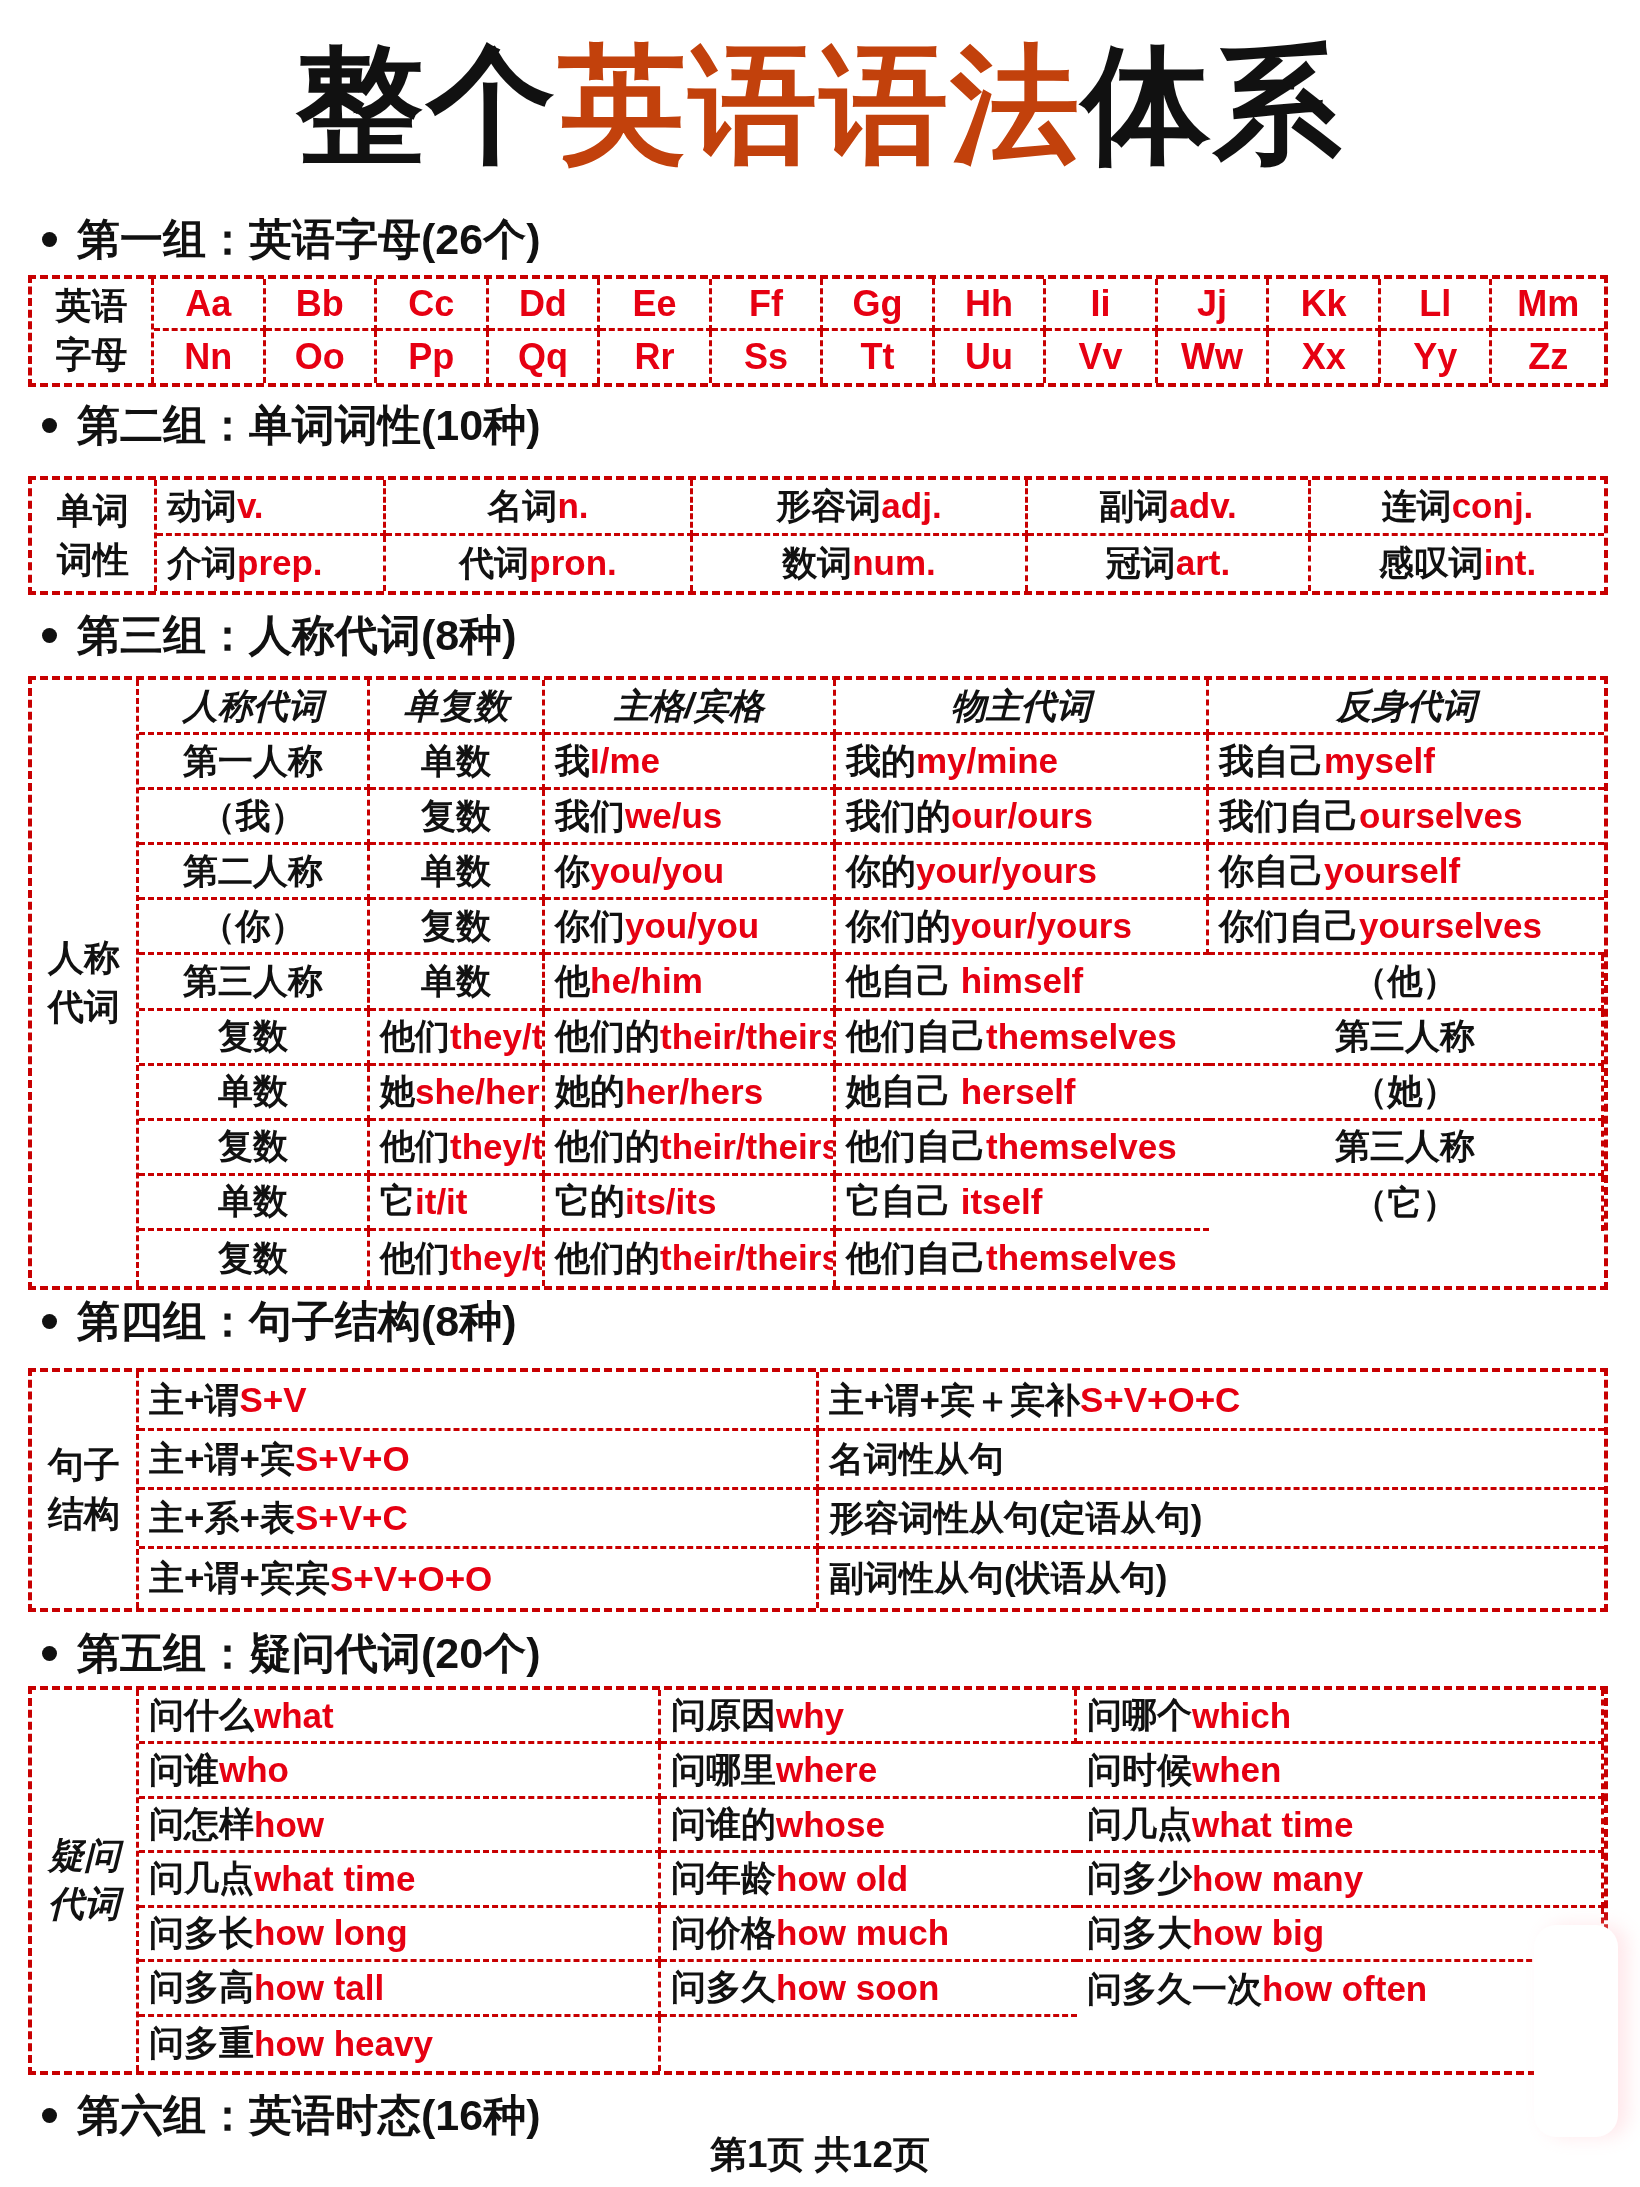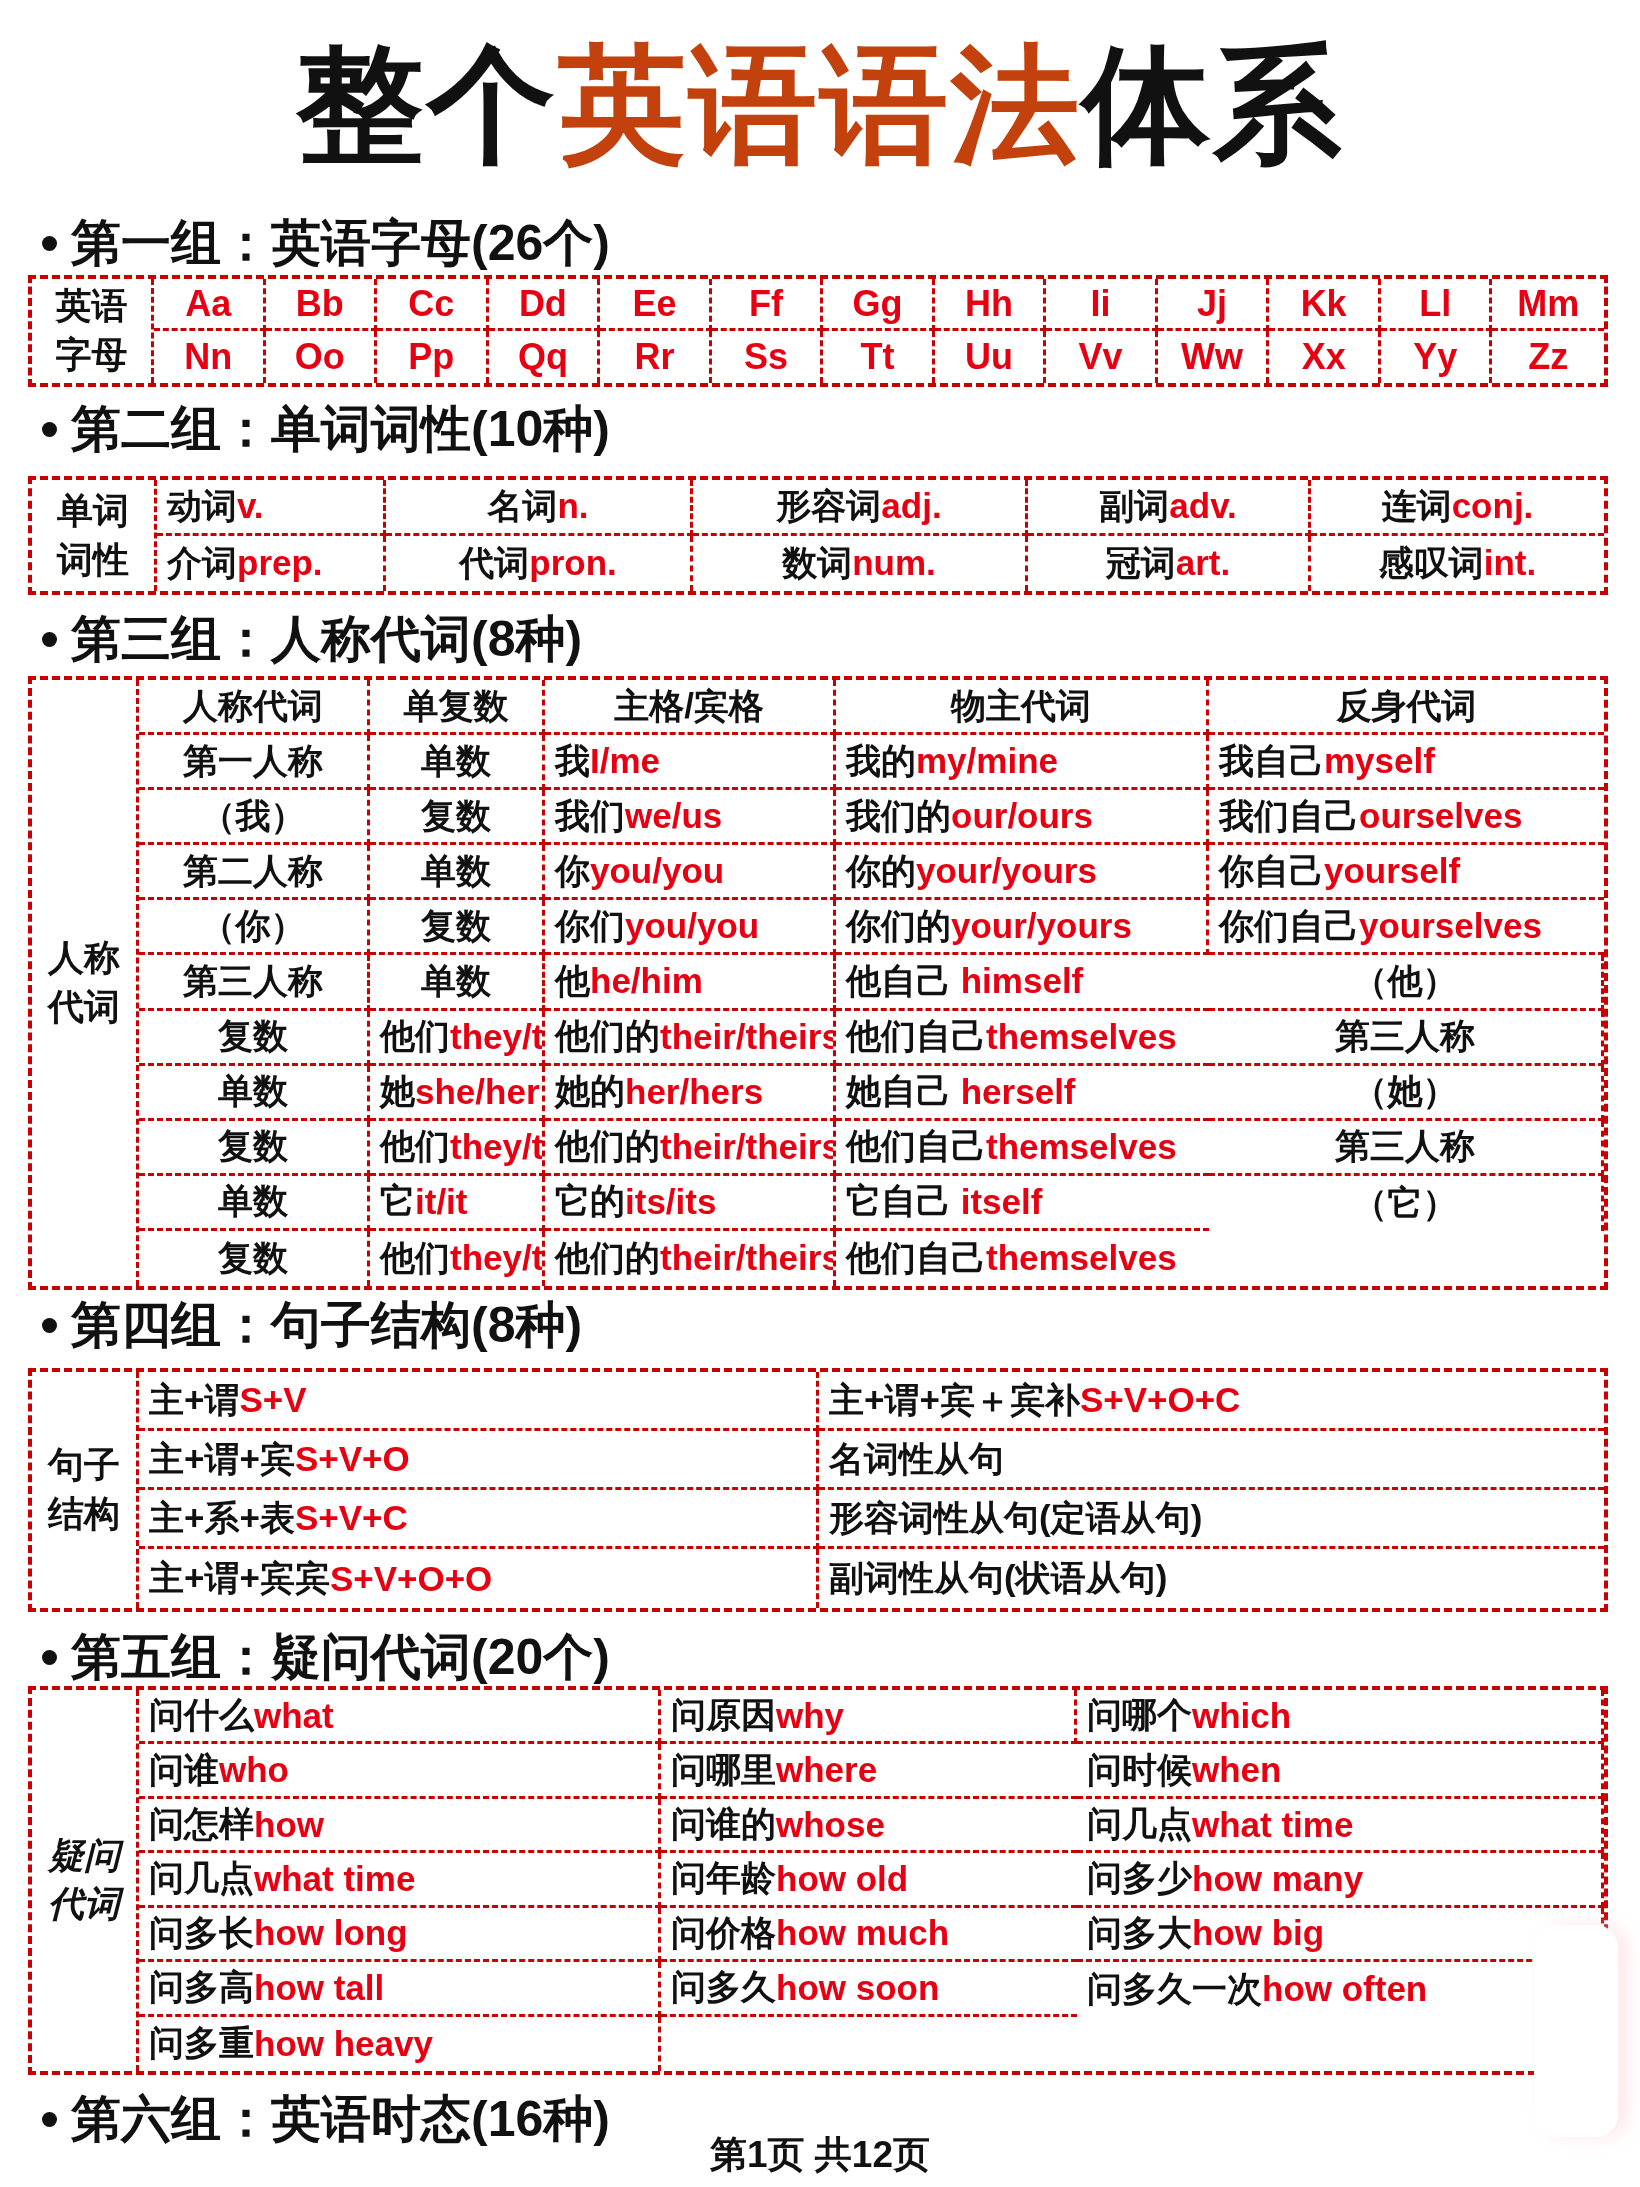--- a/index.html
+++ b/index.html
@@ -4,36 +4,36 @@
 <style>
   html,body{margin:0;padding:0;background:#ffffff;}
   body{width:1640px;height:2187px;font-family:"Liberation Sans","DejaVu Sans",sans-serif;color:#111;}
   .doc{position:relative;width:1640px;height:2187px;background:#fff;overflow:hidden;}
 
   .title{position:absolute;top:36px;left:0;width:100%;margin:0;display:flex;justify-content:center;
          font-size:128px;font-weight:900;letter-spacing:3px;line-height:1.08;}
   .t-black{color:#111;}
   .t-red{color:#c2410c;}
 
-  .heading{position:absolute;left:42px;display:flex;align-items:center;gap:14px;
-           font-size:50px;font-weight:800;color:#111;line-height:1.1;white-space:nowrap;}
+  .heading{position:absolute;left:42px;display:flex;align-items:center;gap:20px;
+           font-size:43px;font-weight:800;color:#111;line-height:1.1;white-space:nowrap;}
   .bullet{width:15px;height:15px;border-radius:50%;background:#111;flex:0 0 auto;}
 
   .tbl{position:absolute;left:28px;width:1580px;display:grid;
        border:4px dashed #c80001;box-sizing:border-box;background:#fff;}
   .cell{box-sizing:border-box;display:flex;align-items:center;justify-content:center;
         font-weight:700;font-size:35px;color:#111;white-space:nowrap;overflow:hidden;padding:0 4px;}
   .cell.left{justify-content:flex-start;padding-left:10px;}
   .br{border-right:3px dashed #c80001;}
   .bb{border-bottom:3px dashed #c80001;}
   .zh{color:#111;white-space:pre;}
   .en{color:#e60012;white-space:pre;}
   .letter{font-size:36px;font-weight:700;}
   .rowhdr{flex-direction:column;font-size:36px;font-weight:800;line-height:1.35;}
-  .colhdr{font-weight:700;}
+  .colhdr{font-weight:700;font-style:italic;}
 
   .mask{position:absolute;left:1534px;top:1925px;width:84px;height:212px;background:#fff;
         border-radius:22px;box-shadow:10px 0 18px rgba(255,205,210,.45);}
   .footer{position:absolute;top:2130px;left:0;width:100%;text-align:center;
           font-size:37px;font-weight:600;color:#111;}
 </style>
 </head>
 <body>
 
 <div class="doc">

